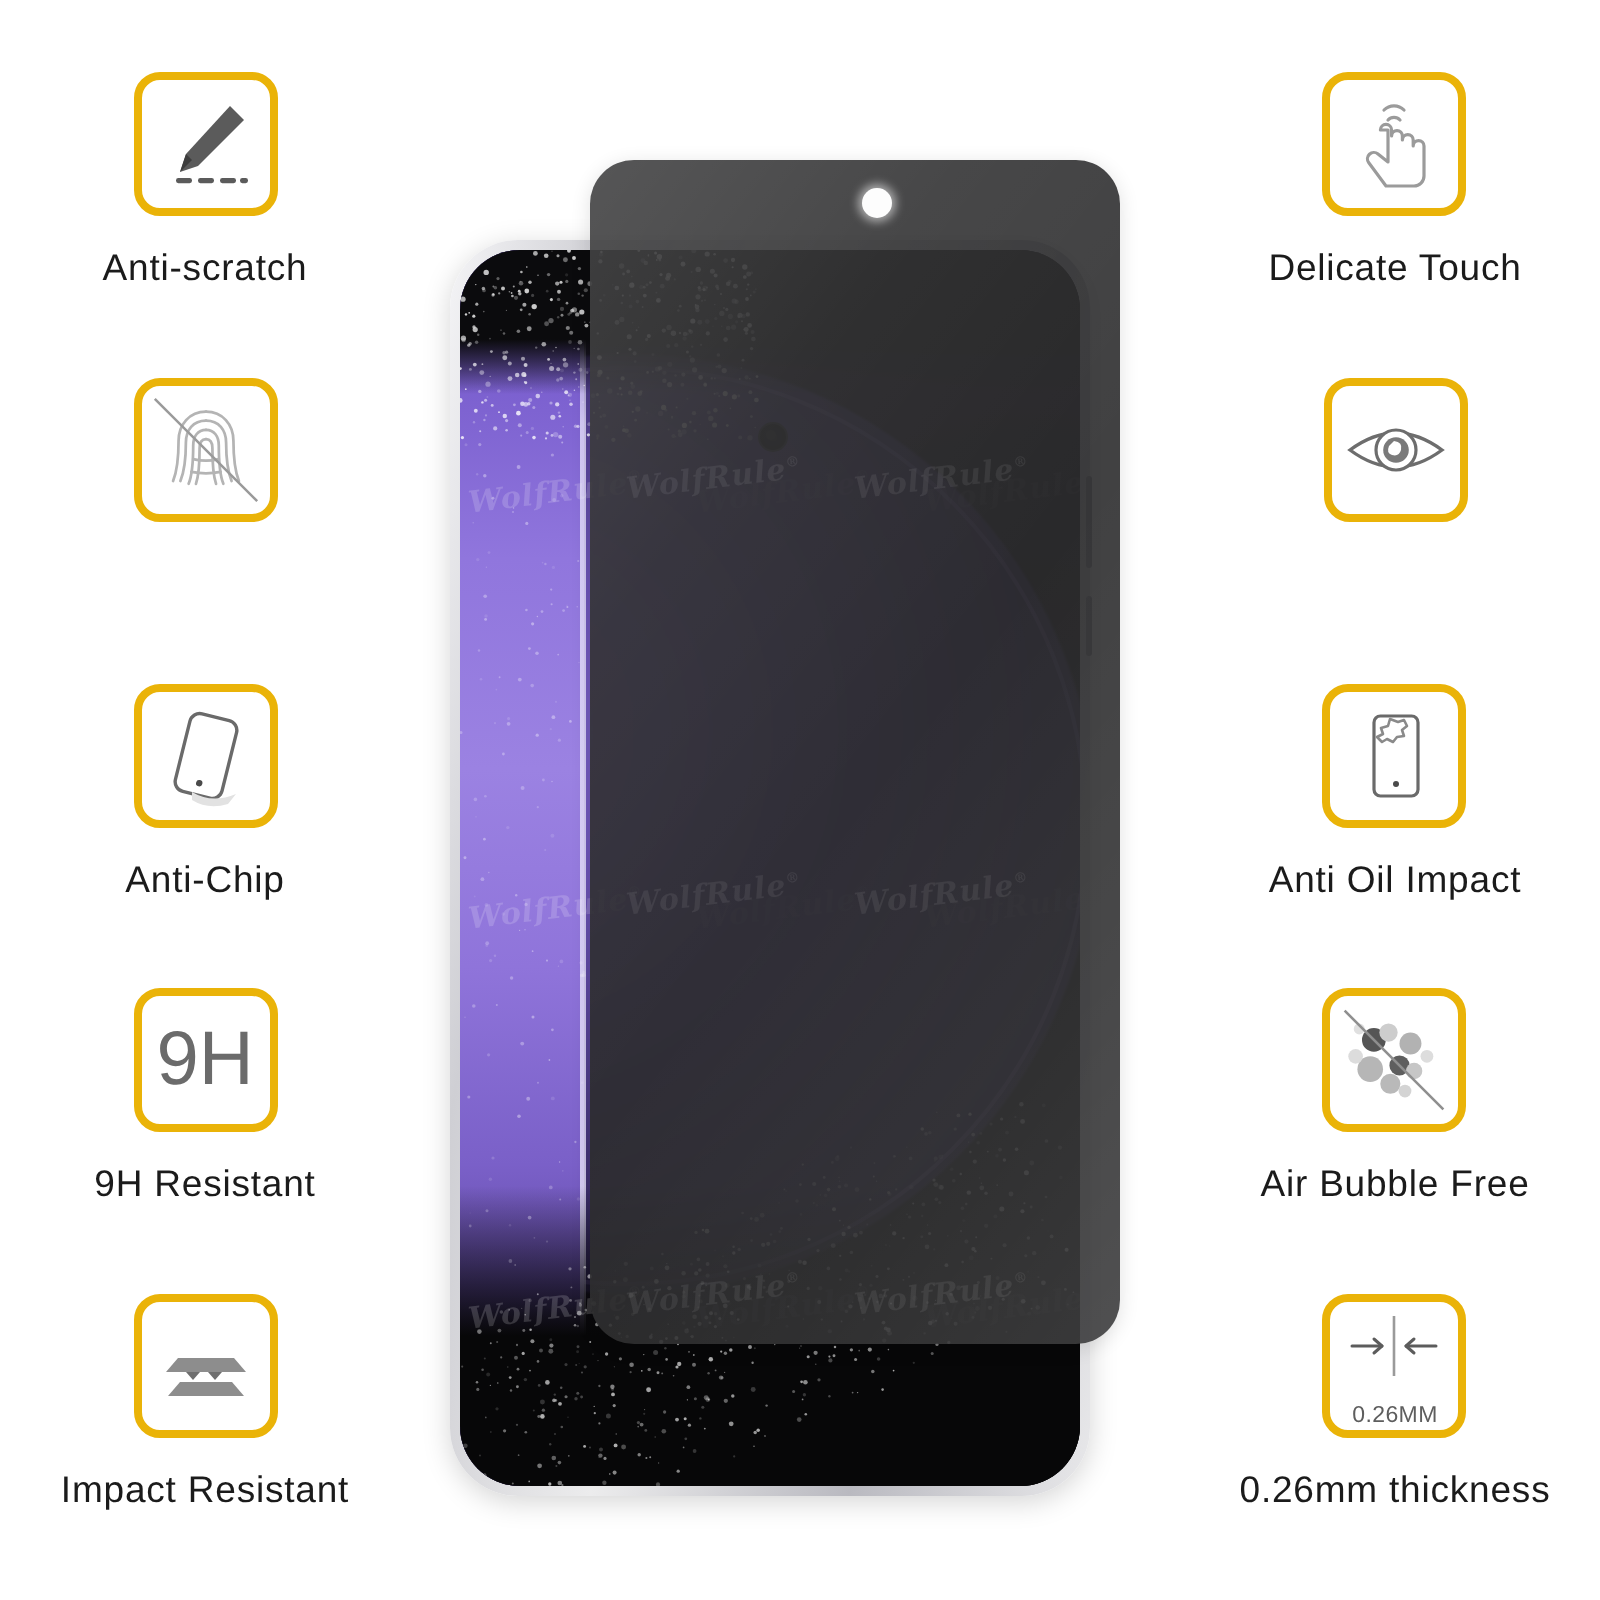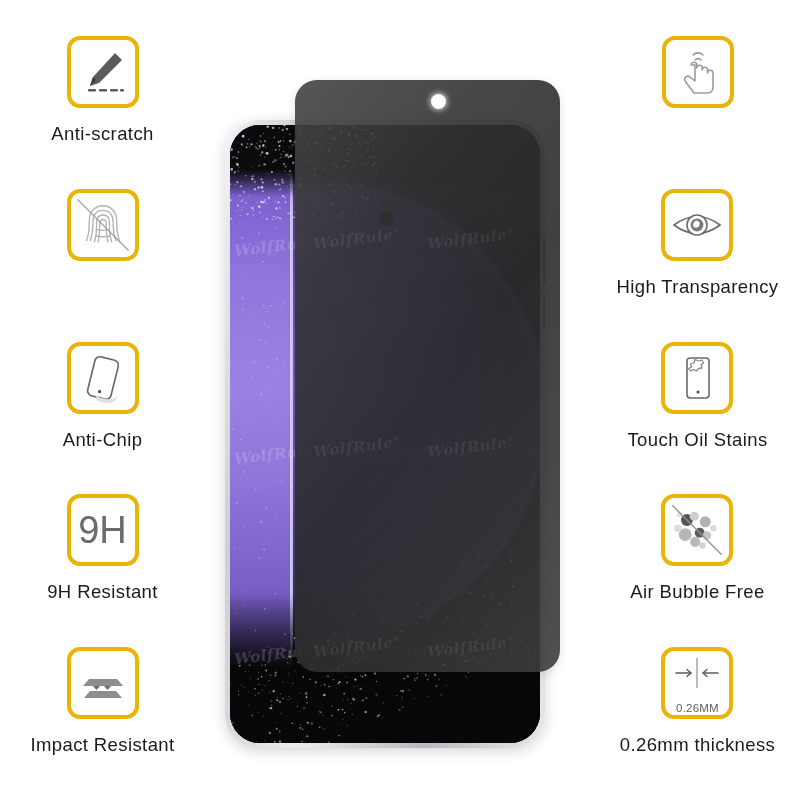--- a/index.html
+++ b/index.html
@@ -1509,43 +1509,43 @@
     <div class="feature">
       <div class="icon-box">
         <svg width="58" height="58" viewBox="0 0 58 58">
           <g fill="#ffffff" stroke="#9b9b9b" stroke-width="1.6" stroke-linejoin="round" stroke-linecap="round">
             <path d="M24 12 a7 7 0 0 1 10 0" fill="none"></path>
             <path d="M26 17 a4 4 0 0 1 6 0" fill="none"></path>
             <path d="M26 22 v16 l-5 -4 a3.2 3.2 0 0 0 -4.6 4.4 L25 50 h14 a5 5 0 0 0 5 -5 V30 a2.7 2.7 0 0 0 -5.4 0 v-3 a2.7 2.7 0 0 0 -5.4 0 v-2 a2.7 2.7 0 0 0 -5.4 0 v-3 a2.8 2.8 0 0 0 -5.6 0 z"></path>
           </g>
         </svg>
       </div>
+      <div class="feature-label">Delicate Touch</div>
     </div>
 
     <div class="feature">
       <div class="icon-box">
         <svg width="62" height="62" viewBox="0 0 62 62">
           <path d="M8 31 q23 -17 46 0 q-23 17 -46 0 z" fill="#ffffff" stroke="#6d6d6d" stroke-width="1.7"></path>
           <circle cx="31" cy="31" r="10" fill="#ffffff" stroke="#6d6d6d" stroke-width="1.6"></circle>
           <circle cx="31" cy="31" r="6.4" fill="#7a7a7a"></circle>
           <path d="M30 26.5 q4.5 0.5 3.5 4.5 q-1 3.5 -4.5 2.5 q-3 -1 -1.5 -4.5 z" fill="#ffffff"></path>
         </svg>
       </div>
-      <div class="feature-label">High Transparency</div>
     </div>
 
     <div class="feature">
       <div class="icon-box">
         <svg width="60" height="60" viewBox="0 0 60 60">
           <rect x="20" y="10" width="22" height="40" rx="3.2" fill="#ffffff" stroke="#6a6a6a" stroke-width="1.6"></rect>
           <path d="M21.5 20.5 l3 -1.5 l-1 -3 l3.5 -1 l1 -3.5 l4 1.5 l3 -1 l1.5 3 l-2.5 2 l1 3 l-3.5 0.5 l-2 2.5 l-3 -1.5 l-2.5 1.5 z" fill="#ffffff" stroke="#8a8a8a" stroke-width="1.3" stroke-linejoin="round"></path>
           <circle cx="31" cy="44" r="1.5" fill="#4a4a4a"></circle>
         </svg>
       </div>
-      <div class="feature-label">Touch Oil Stains</div>
+      <div class="feature-label">Anti Oil Impact</div>
     </div>
 
     <div class="feature">
       <div class="icon-box">
         <svg width="70" height="70" viewBox="0 0 70 70">
           <circle cx="24" cy="24" r="6.5" fill="#555555"></circle>
           <circle cx="38" cy="38" r="5.5" fill="#5e5e5e"></circle>
           <circle cx="32" cy="20" r="5" fill="#cdcdcd"></circle>
           <circle cx="44" cy="26" r="6" fill="#b2b2b2"></circle>
           <circle cx="46" cy="41" r="4.5" fill="#c6c6c6"></circle>

